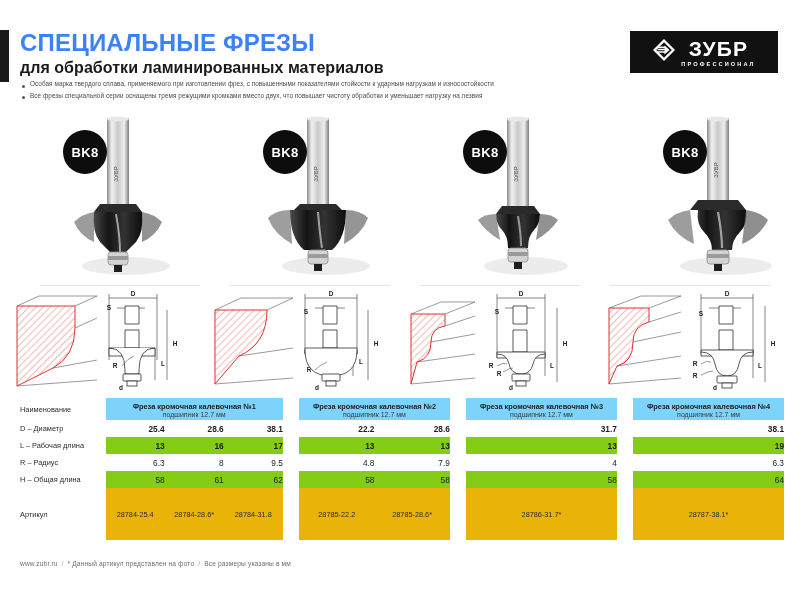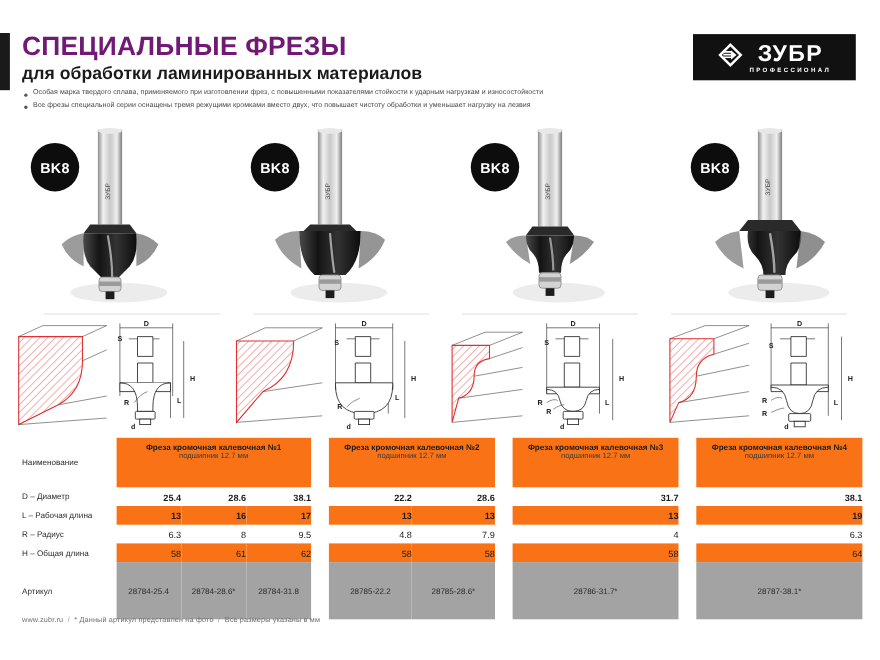--- a/index.html
+++ b/index.html
@@ -14,21 +14,21 @@
 
   
   #header { position:relative; height:110px; }
   #accent-bar {
     position:absolute; left:0; top:30px;
     width:9px; height:52px; background:#1a1a1a;
   }
   #title-block { position:absolute; left:20px; top:30px; }
   #main-title {
     font-size:24px; font-weight:bold; letter-spacing:0.2px;
-    color:#701a75; line-height:1.05;
+    color:#3b82f6; line-height:1.05;
   }
   #subtitle {
     font-size:16px; font-weight:bold; color:#1a1a1a;
     margin-top:4px; letter-spacing:0.05px;
   }
   #bullets { position:absolute; left:22px; top:80px; width:600px; }
   .bullet-row { display:flex; align-items:flex-start; margin-bottom:3px; }
   .bullet-dot {
     width:3px; height:3px; background:#555; border-radius:50%;
     margin:4.5px 5px 0 0; flex:none;
@@ -51,21 +51,21 @@
   #logo-tag {
     color:#ffffff; font-size:5.6px; font-weight:bold;
     letter-spacing:2.1px; margin-top:2px;
   }
 
   
   #product-strip {
     position:absolute; left:0; top:112px; width:800px; height:172px;
     display:flex;
   }
-  .product-cell { width:200px; position:relative; }
+  .product-cell { width:200px; position:relative;margin-left:35px; }
   .badge {
     position:absolute; top:18px;
     width:44px; height:44px; border-radius:50%;
     background:#0d0d0d; color:#fff;
     display:flex; align-items:center; justify-content:center;
     font-size:13px; font-weight:bold; letter-spacing:0.3px;
     z-index:3;
   }
   .bit-svg { position:absolute; left:50%; transform:translateX(-50%); top:4px; }
 
@@ -84,30 +84,30 @@
 
   
   #table-wrap { position:absolute; left:18px; top:398px; width:766px; }
   table { border-collapse:collapse; width:100%; table-layout:fixed; }
   td, th { padding:0; }
   .rowlabel {
     font-size:7.4px; color:#2b2b2b; text-align:left;
     padding-left:2px; white-space:nowrap;
   }
   .grp-head {
-    background:#f97316; text-align:center; padding:4px 2px 23px;
+    background:#7dd3fc; text-align:center; padding:4px 2px 0;
   }
   .grp-title { font-size:7.4px; font-weight:bold; color:#1c1c1c; line-height:1.25; }
   .grp-sub { font-size:7px; color:#3a3a3a; line-height:1.25; }
   .cell { text-align:right; font-size:8.3px; color:#1c1c1c; height:17px; }
   .cell.bold { font-weight:bold; }
-  .band { background:#f97316; }
+  .band { background:#84cc16; }
   .artikul-label { font-size:7.4px; color:#2b2b2b; vertical-align:middle; padding-left:2px; }
   .artikul-cell {
-    background:#a3a3a3; text-align:center; font-size:7.3px;
+    background:#eab308; text-align:center; font-size:7.3px;
     color:#2b2b2b; height:52px; vertical-align:middle;
   }
   .gap-col { width:8px; background:#ffffff !important; }
 
   
   #footer {
     position:absolute; left:20px; top:560px;
     font-size:6.6px; color:#6e6e6e; letter-spacing:0.15px;
   }
   #footer span { white-space:nowrap; }

